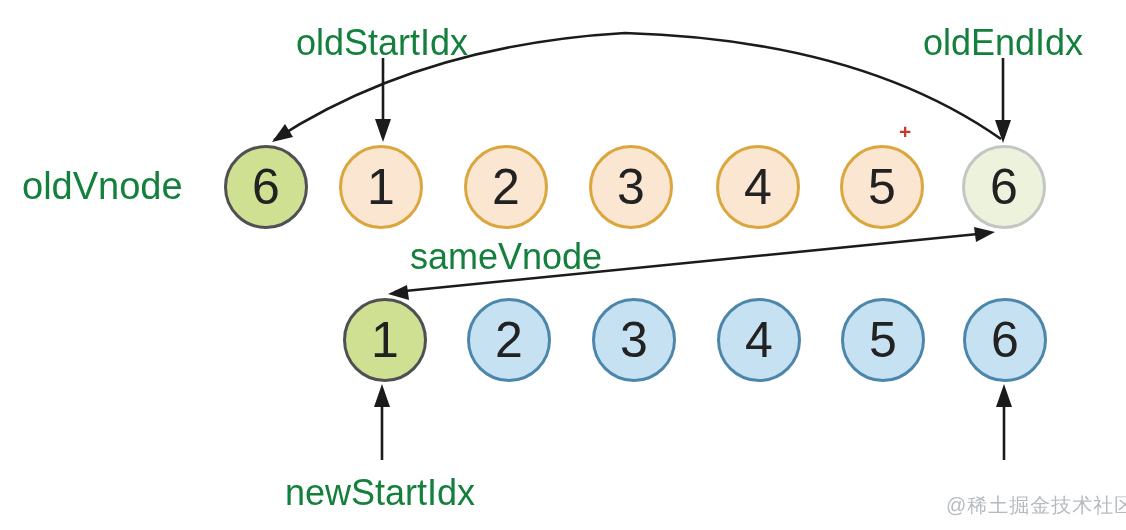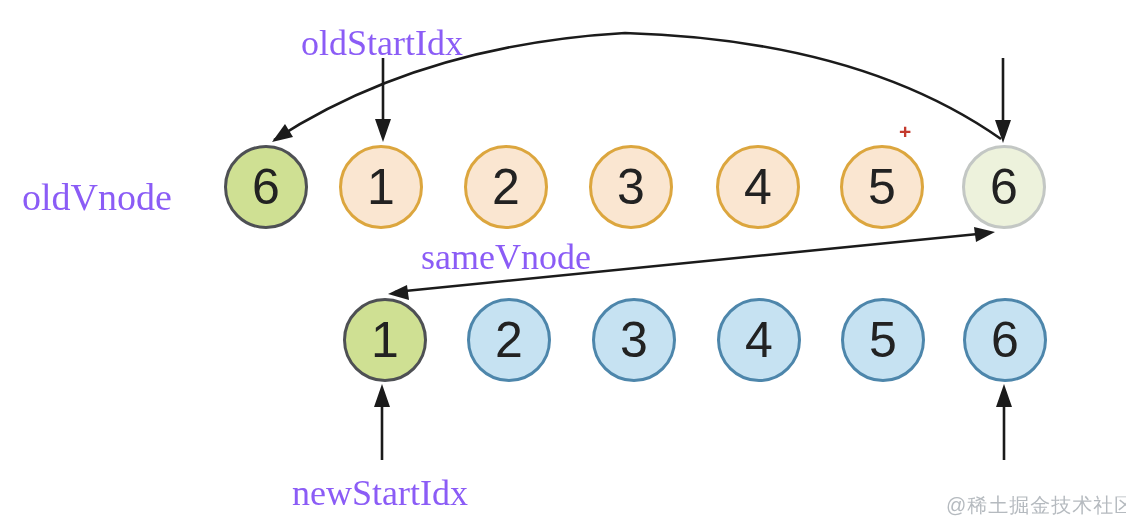--- a/index.html
+++ b/index.html
@@ -29,23 +29,22 @@
   }
   .vnode.green  { background: #cfe093; border: 3px solid #4e5054; }
   .vnode.orange { background: #fae6d1; border: 3px solid #dca63e; }
   .vnode.pale   { background: #edf2dc; border: 3px solid #c3c7c4; }
   .vnode.blue   { background: #c6e2f2; border: 3px solid #4d86ab; }
   
   .lbl {
     position: absolute;
     font-size: 36px;
     white-space: nowrap;
-    color: #8b5cf6;
+    color: #15803d;
     z-index: 4;
-    font-family: Liberation Serif, serif;
   }
   .lbl.centered { transform: translateX(-50%); }
   .row-label { font-size: 38px; }
   .plus-mark {
     position: absolute;
     left: 899px; top: 120px;
     color: #c43a2e;
     font-size: 21px;
     font-weight: bold;
     z-index: 5;
@@ -70,24 +69,25 @@
   }
   svg.arrows .ln   { stroke: #1b1b1b; stroke-width: 2.6; fill: none; }
   svg.arrows .head { fill: #1b1b1b; stroke: none; }
 </style>
 </head>
 <body>
 
 <div class="stage">
 
   <div class="lbl centered" style="left:382px; top:22px;">oldStartIdx</div>
+  <div class="lbl centered" style="left:1003px; top:22px;">oldEndIdx</div>
   <div class="lbl centered" style="left:380px; top:472px;">newStartIdx</div>
   <div class="lbl centered" style="left:506px; top:236px;">sameVnode</div>
 
-  <div class="lbl row-label" style="left:22px; top:165px;margin-top:10px;">oldVnode</div>
+  <div class="lbl row-label" style="left:22px; top:165px;">oldVnode</div>
 
   <div class="vnode green" style="left:224px; top:145px;">
       <span>6</span>
     </div>
   <div class="vnode orange" style="left:339px; top:145px;">
       <span>1</span>
     </div>
   <div class="vnode orange" style="left:464px; top:145px;">
       <span>2</span>
     </div>

